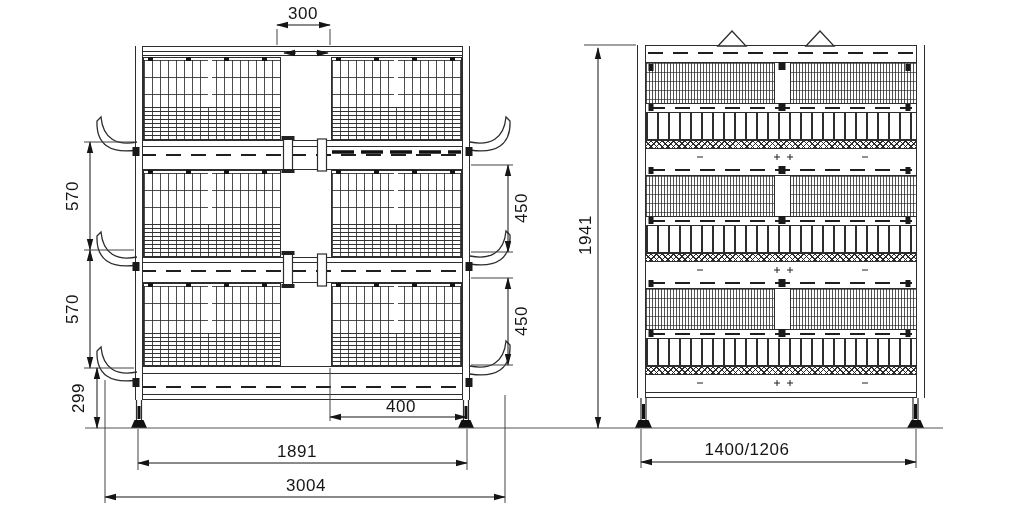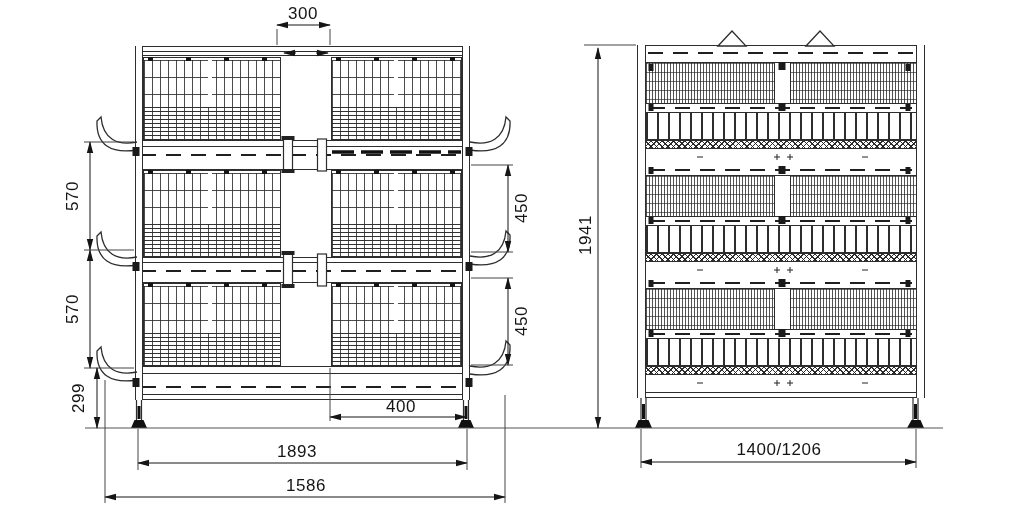--- a/index.html
+++ b/index.html
@@ -265,16 +265,16 @@
   </svg>
 
   <div class="dimlabel" style="left:303px;top:14px">300</div>
   <div class="dimlabel vert" style="left:73px;top:196px">570</div>
   <div class="dimlabel vert" style="left:73px;top:309px">570</div>
   <div class="dimlabel vert" style="left:522px;top:208px">450</div>
   <div class="dimlabel vert" style="left:522px;top:321px">450</div>
   <div class="dimlabel vert" style="left:79px;top:398px">299</div>
   <div class="dimlabel vert" style="left:586px;top:235px">1941</div>
   <div class="dimlabel" style="left:401px;top:407px">400</div>
-  <div class="dimlabel" style="left:297px;top:452px">1893</div>
-  <div class="dimlabel" style="left:306px;top:486px">1586</div>
-  <div class="dimlabel" style="left:779px;top:450px">1400/1206</div>
+  <div class="dimlabel" style="left:297px;top:452px">1891</div>
+  <div class="dimlabel" style="left:306px;top:486px">3004</div>
+  <div class="dimlabel" style="left:747px;top:450px">1400/1206</div>
 </div>
 
 </body></html>

